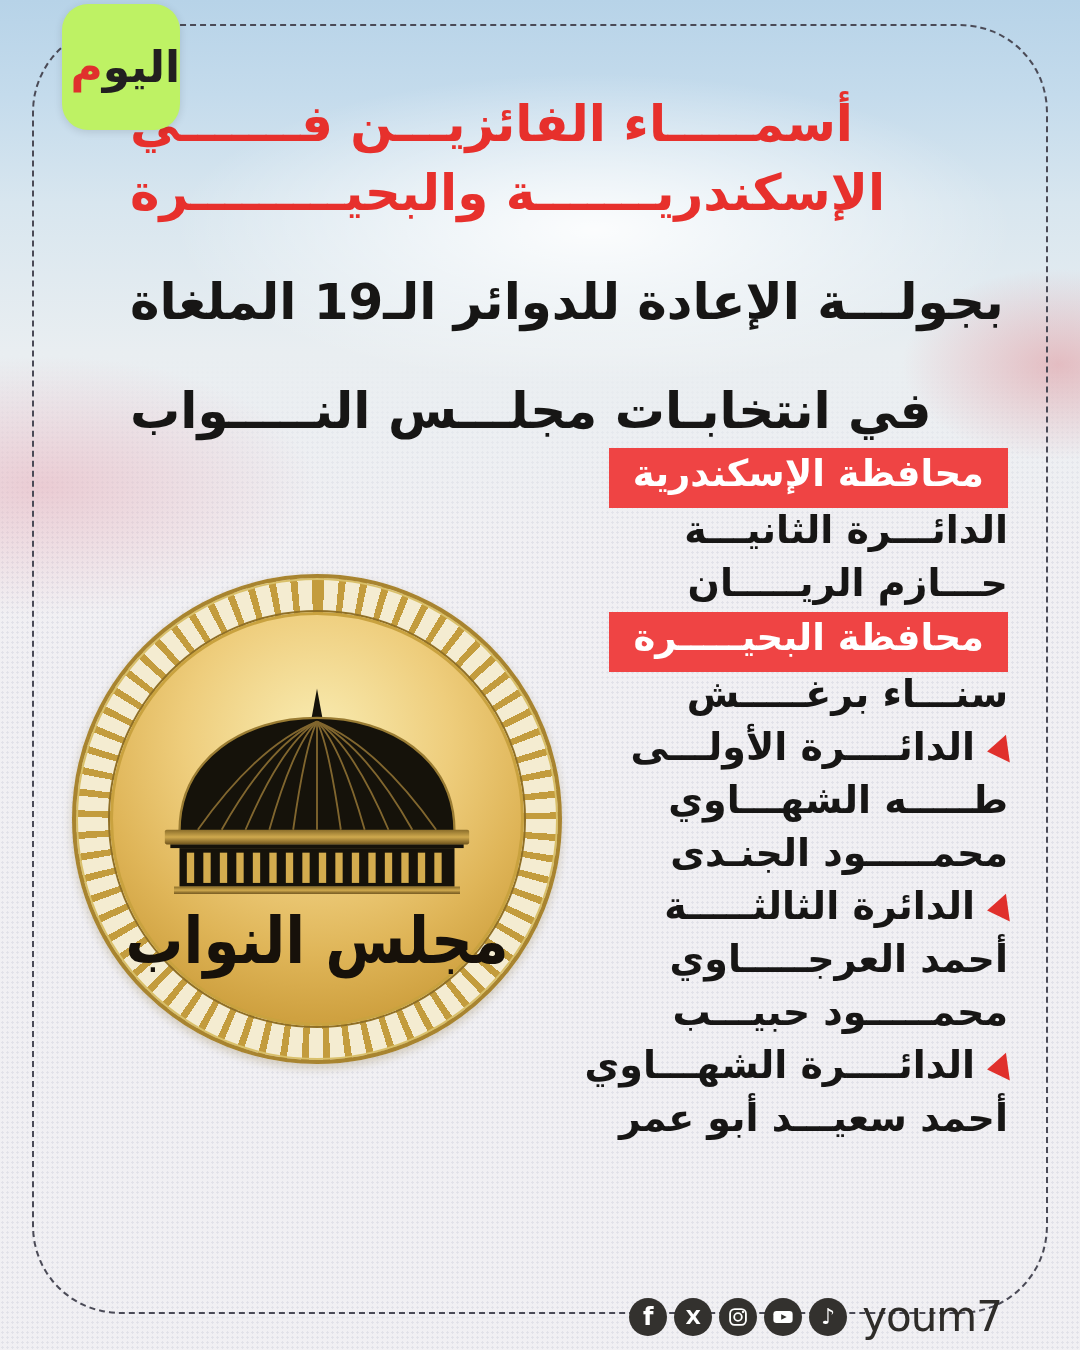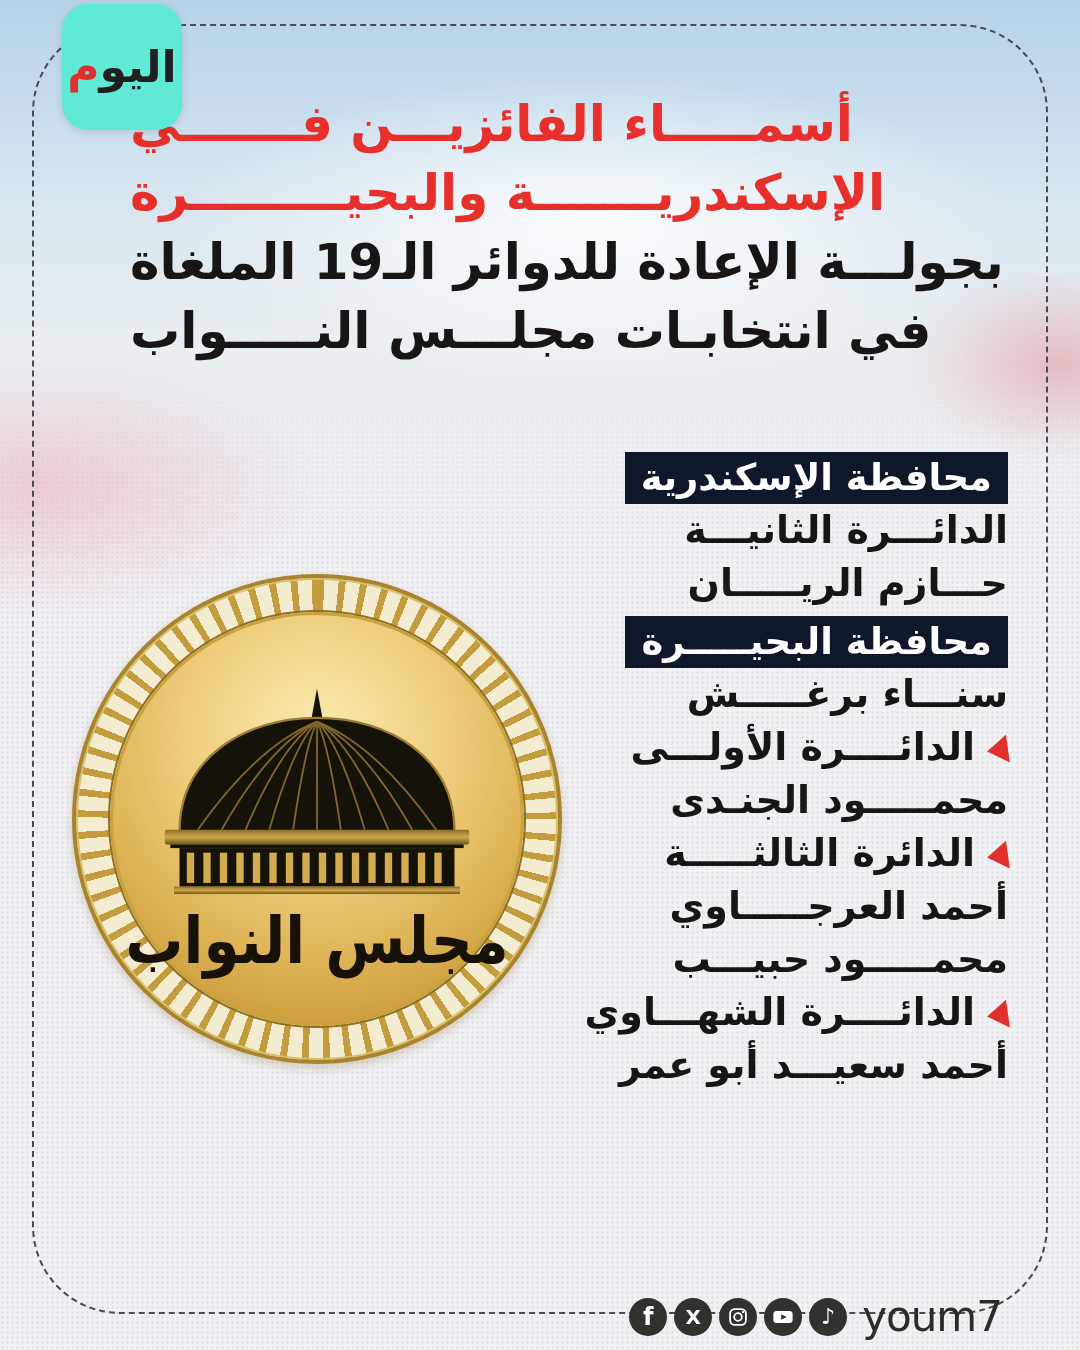--- a/index.html
+++ b/index.html
@@ -22,37 +22,37 @@
       radial-gradient(ellipse 700px 260px at 55% 17%, rgba(255,255,255,0.9), transparent 60%),
       linear-gradient(180deg, #b7d3e8 0%, #c4dbec 7%, #d8e6ef 15%, #e9eef1 26%, rgba(241,240,243,0) 40%);
   }
   
   .frame{
     position:absolute; left:32px; top:24px; width:1012px; height:1286px;
     border:2px dashed #4a4a56; border-radius:88px; z-index:2;
   }
   
   .logo{
-    position:absolute; left:62px; top:4px; width:120px; height:126px;
-    background:#5eead4; border-radius:26px; z-index:4;
+    position:absolute; left:62px; top:4px; width:106px; height:126px;
+    background:#bef264; border-radius:26px; z-index:4;
     box-shadow:0 2px 8px rgba(0,0,0,0.12);
     display:flex; flex-direction:column; justify-content:center;
-    text-align:center; direction:rtl;
+    text-align:center; direction:rtl;padding-left:12px;
   }
   .logo .l1{font-size:44px; font-weight:bold; color:#221f20; line-height:50px;}
   .logo .l2{font-size:40px; font-weight:bold; color:#221f20; line-height:46px;}
   .logo .red{color:#e0302d;}
   
   .title{
     position:absolute; right:70px; top:90px; width:880px; z-index:3;
     direction:rtl; text-align:left; white-space:nowrap;
     font-weight:bold; font-size:50px; line-height:69px;
   }
   .title .t-red{color:#e7302c;}
-  .title .t-black{color:#171615;}
+  .title .t-black{color:#171615;margin-top:40px;}
   
   .coin{
     position:absolute; left:72px; top:574px; width:482px; height:482px; z-index:3;
     border-radius:50%;
     background:repeating-conic-gradient(from 0deg, #c39c3d 0deg 1.7deg, #f4ecd1 1.7deg 5.2deg);
     border:4px solid #a8842f;
     box-shadow:inset 0 0 0 2px #d9c06a, 0 4px 10px rgba(120,90,20,0.25);
   }
   .coin-inner{
     position:absolute; inset:34px; border-radius:50%;
@@ -68,22 +68,22 @@
   }
   
   .list{
     position:absolute; right:72px; top:446px; width:436px; z-index:3;
     direction:rtl; text-align:right;
   }
   .row{white-space:nowrap; height:53px; line-height:53px;
     font-weight:bold; font-size:38px; color:#171615;}
   .row.header{height:58px; line-height:58px;}
   .row.header .hbox{
-    display:inline-block; background:#0f172a; color:#ffffff;
-    font-size:37px; line-height:52px; height:52px; padding:0 16px;
+    display:inline-block; background:#ef4444; color:#ffffff;
+    font-size:37px; line-height:52px; height:60px; padding:0 24px;
     vertical-align:middle;
   }
   .tri{
     display:inline-block; width:0; height:0; vertical-align:middle;
     border-top:14px solid transparent; border-bottom:14px solid transparent;
     border-left:none; border-right:21px solid #e0302c; margin-left:12px;
     transform:rotate(-8deg);
   }
   
   .footer{
@@ -168,20 +168,21 @@
     </div>
   </div>
 
   <div class="list">
       <div class="row header"><span class="hbox">محافظة الإسكندرية</span></div>
       <div class="row line"><span>الدائـــرة الثانيـــة</span></div>
       <div class="row line"><span>حـــازم الريـــــان</span></div>
       <div class="row header"><span class="hbox">محافظة البحيـــــرة</span></div>
       <div class="row line"><span>سنـــاء برغـــــش</span></div>
       <div class="row district"><span class="tri"></span><span>الدائــــرة الأولـــى</span></div>
+      <div class="row line"><span>طـــــه الشهـــاوي</span></div>
       <div class="row line"><span>محمـــــود الجنـدى</span></div>
       <div class="row district"><span class="tri"></span><span>الدائرة الثالثـــــة</span></div>
       <div class="row line"><span>أحمد العرجـــــاوي</span></div>
       <div class="row line"><span>محمـــــود حبيـــب</span></div>
       <div class="row district"><span class="tri"></span><span>الدائــــرة الشهـــاوي</span></div>
       <div class="row line"><span>أحمد سعيـــد أبو عمر</span></div>
     </div>
 
   <div class="footer">
     <span class="brand" style="order:2">youm7</span>

